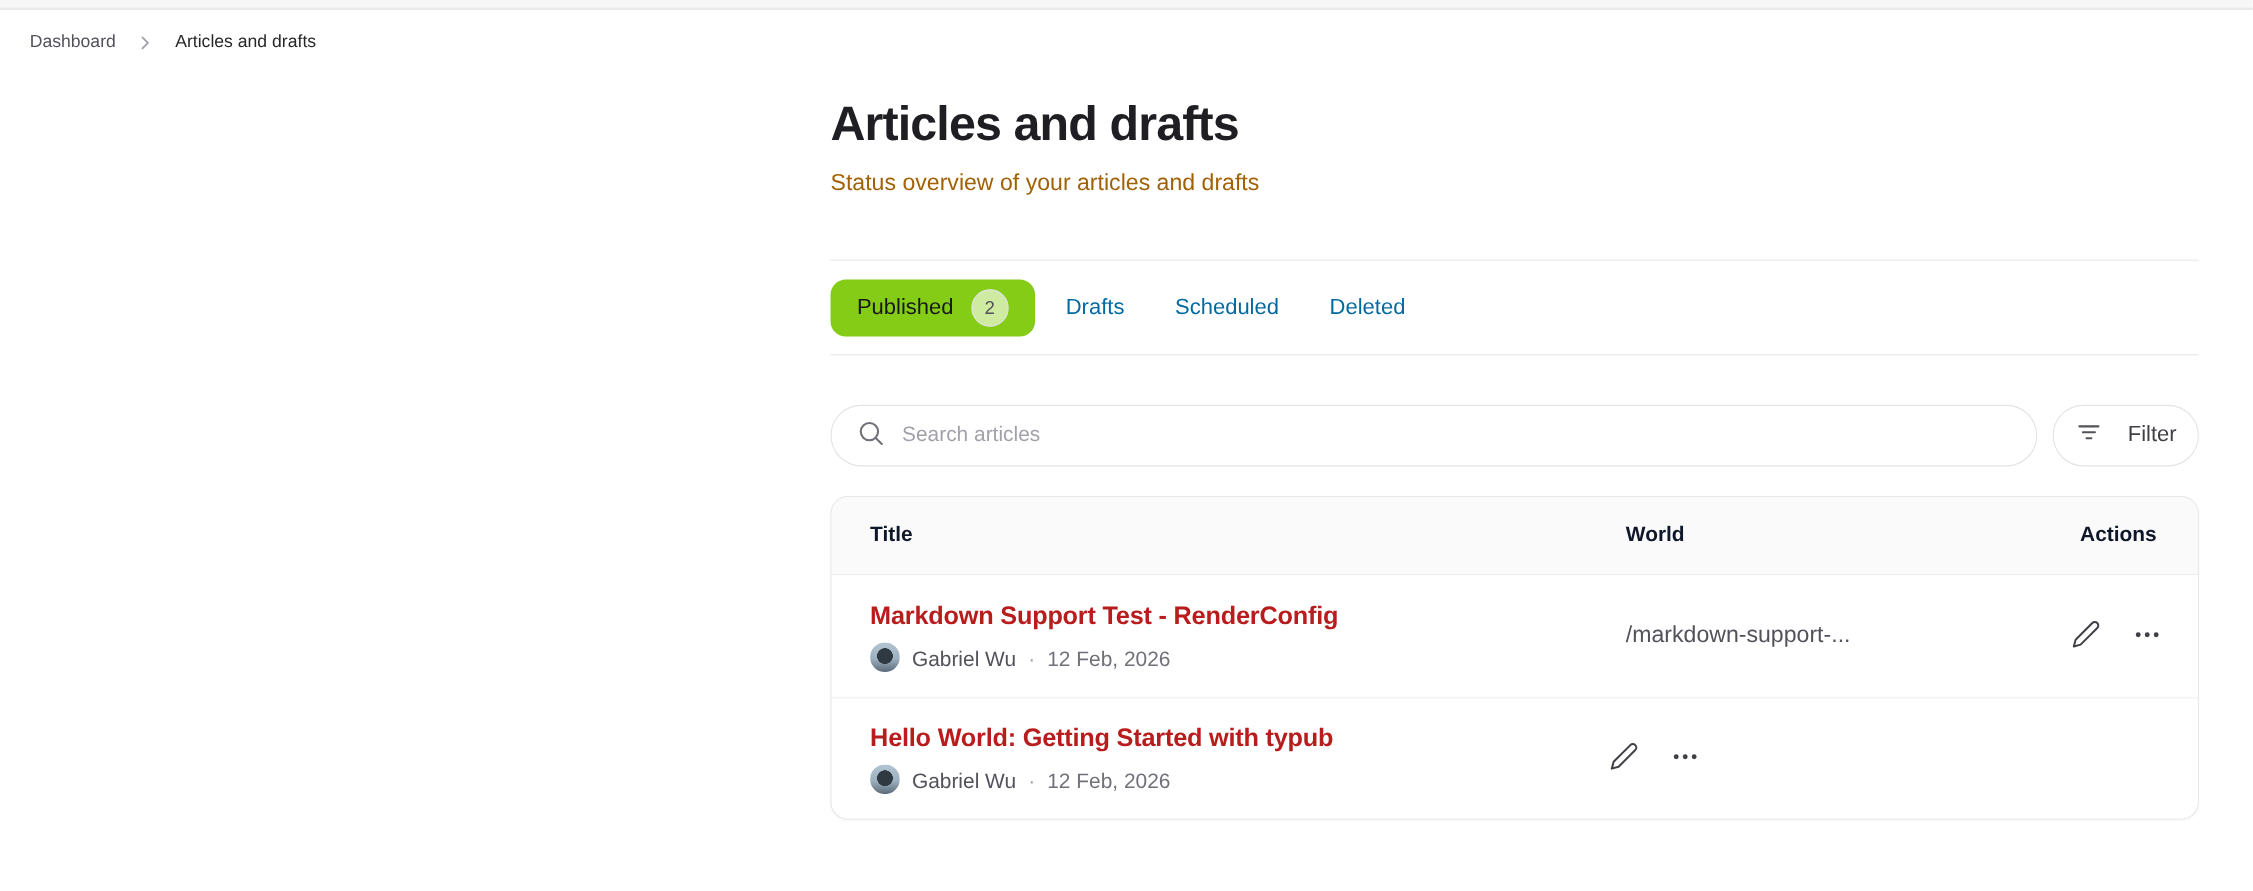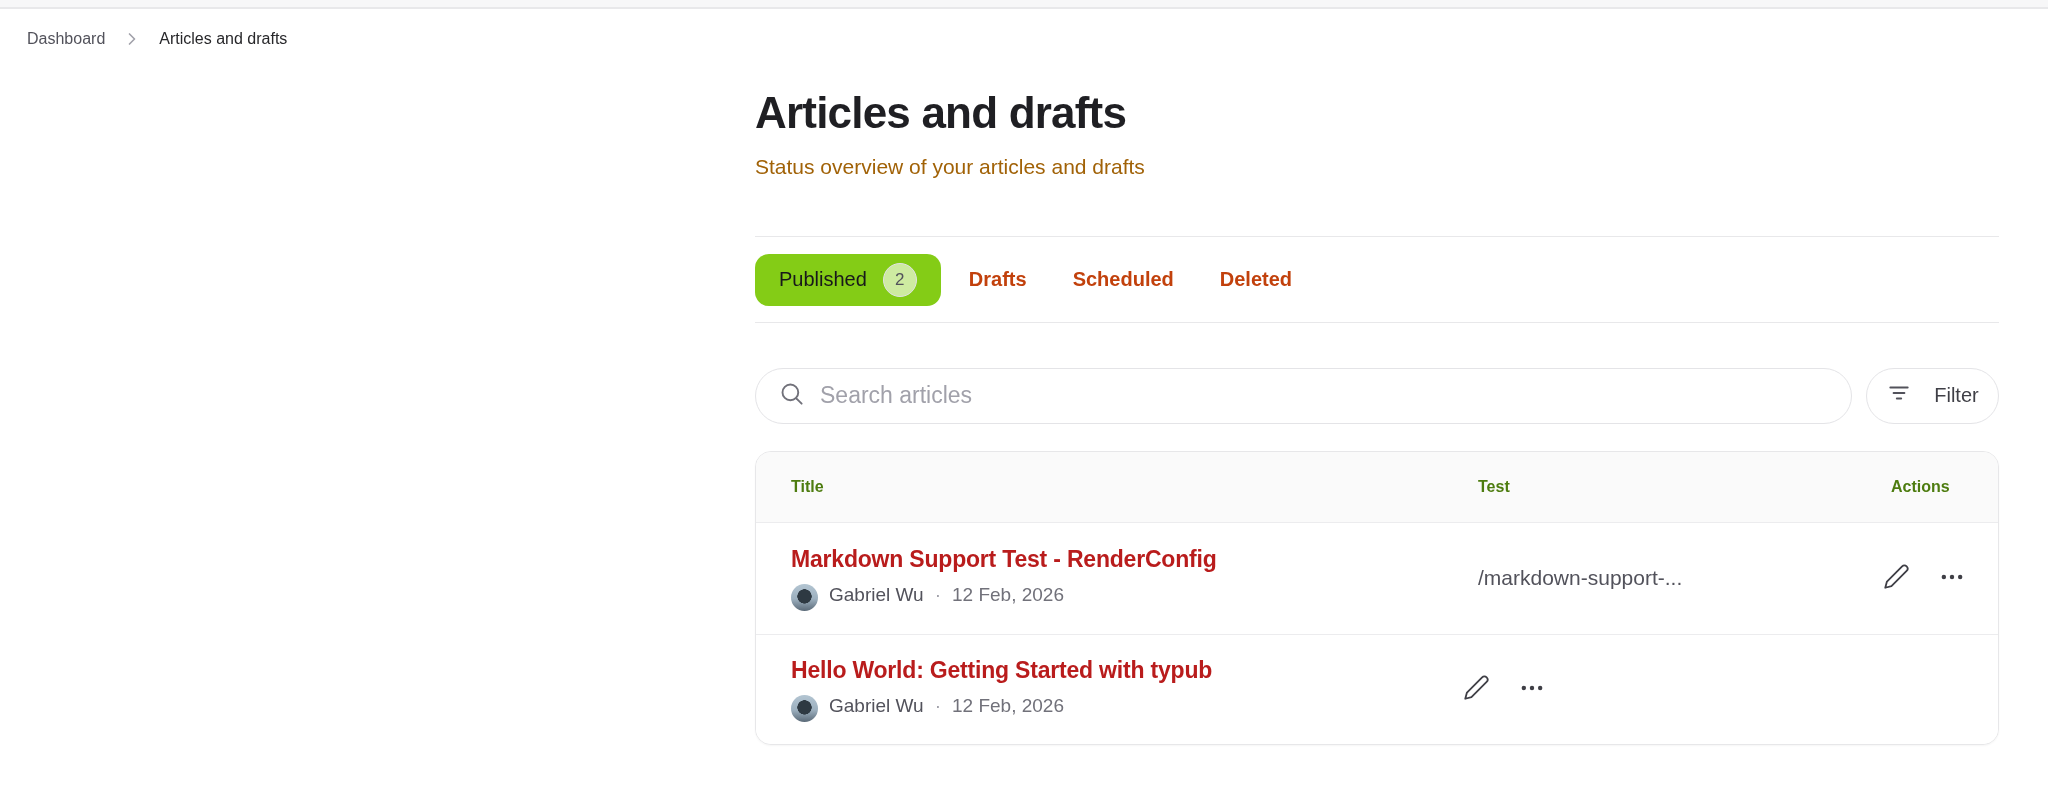--- a/index.html
+++ b/index.html
@@ -34,72 +34,72 @@
   }
   .page-subtitle { margin-top: 15px; font-size: 21px; color: #a16207; line-height: 1.25; }
 
   .divider { border: none; border-top: 1.5px solid #e8e8ea; margin-top: 56px; }
   .divider.below-tabs { margin-top: 16px; }
 
   
   .tabs { margin-top: 17px; display: flex; align-items: center; }
   .tab {
     height: 52px; display: flex; align-items: center; gap: 16px;
-    padding: 0 23px; font-size: 20px; color: #c2410c; border-radius: 14px;
-    cursor: pointer; white-space: nowrap; font-weight: bold;
+    padding: 0 23px; font-size: 20px; color: #0369a1; border-radius: 14px;
+    cursor: pointer; white-space: nowrap;
   }
   .tab.active { background: #84cc16; color: #18181b; font-weight: 500; padding: 0 24px; margin-right: 5px; }
   .tab-badge {
     width: 34px; height: 34px; border-radius: 50%;
     border: 1.5px solid #e2e2e5; background: rgba(255,255,255,0.6);
     display: flex; align-items: center; justify-content: center;
     font-size: 17px; color: #52525b; font-weight: 400;
   }
 
   
   .toolbar { margin-top: 45px; display: flex; align-items: center; gap: 14px; }
   .searchbox {
     width: 1097px; height: 56px;
     border: 1.5px solid #e4e4e7; border-radius: 28px; background: #fff;
     display: flex; align-items: center; gap: 15px; padding: 0 20px 0 22px;
   }
   .searchbox input {
     flex: 1; border: none; outline: none; background: transparent;
-    font-family: inherit; font-size: 23px; color: #18181b;
+    font-family: inherit; font-size: 19px; color: #18181b;
   }
   .searchbox input::placeholder { color: #a1a1aa; }
   .filter-btn {
     width: 133px; height: 56px; flex: none;
     border: 1.5px solid #e4e4e7; border-radius: 28px; background: #fff;
     display: flex; align-items: center; justify-content: center; gap: 22px;
     font-family: inherit; font-size: 20px; color: #3f3f46; cursor: pointer;
   }
 
   
   .table {
     margin-top: 27px;
     border: 1.5px solid #e7e7e9; border-radius: 16px; background: #fff;
     overflow: hidden; box-shadow: 0 1px 2px rgba(0,0,0,0.04);
   }
   .thead {
     display: grid; grid-template-columns: 687px 420px 1fr;
     align-items: center; height: 71px;
     background: #fafafa; border-bottom: 1.5px solid #ececee;
   }
-  .th { padding-left: 35px; font-size: 16px; font-weight: 600; color: #4d7c0f; }
+  .th { padding-left: 35px; font-size: 19px; font-weight: 600; color: #0f172a; }
   .th.actions-th { padding-left: 28px; }
   .trow {
     display: grid; grid-template-columns: 687px 420px 1fr;
     align-items: center; height: 112px;
     border-bottom: 1.5px solid #ececee; background: #fff;
   }
   .trow:last-child { border-bottom: none; height: 109px; }
   .cell-title { padding-left: 35px; }
   .row-title { font-size: 23px; font-weight: 700; color: #b91c1c; letter-spacing: -0.2px; cursor: pointer; }
-  .row-meta { margin-top: 11px; display: flex; align-items: flex-start; gap: 11px; font-size: 19px; color: #71717a; }
+  .row-meta { margin-top: 11px; display: flex; align-items: flex-end; gap: 11px; font-size: 19px; color: #71717a; }
   .avatar {
     width: 27px; height: 27px; border-radius: 50%; flex: none;
     background:
       radial-gradient(circle at 50% 46%, #2e3942 0 35%, rgba(46,57,66,0) 37%),
       linear-gradient(180deg, #b3c5d2 0%, #9db0bf 55%, #5a6977 100%);
   }
   .author { color: #52525b; }
   .dot-sep { color: #a1a1aa; }
   .cell-slug { padding-left: 35px; font-size: 21px; color: #52525b; }
   .cell-actions { padding-left: 20px; display: flex; align-items: center; gap: 28px; }
@@ -166,21 +166,21 @@
             <path d="M10 17h4"></path>
           </svg>
       </span>
       <span>Filter</span>
     </button>
   </div>
 
   <div class="table">
     <div class="thead">
       <div class="th">Title</div>
-      <div class="th">Test</div>
+      <div class="th">World</div>
       <div class="th actions-th">Actions</div>
     </div>
 
     <div class="trow">
       <div class="cell-title">
         <div class="row-title">Markdown Support Test - RenderConfig</div>
         <div class="row-meta">
           <span class="avatar"></span>
           <span class="author">Gabriel Wu</span>
           <span class="dot-sep">·</span>

